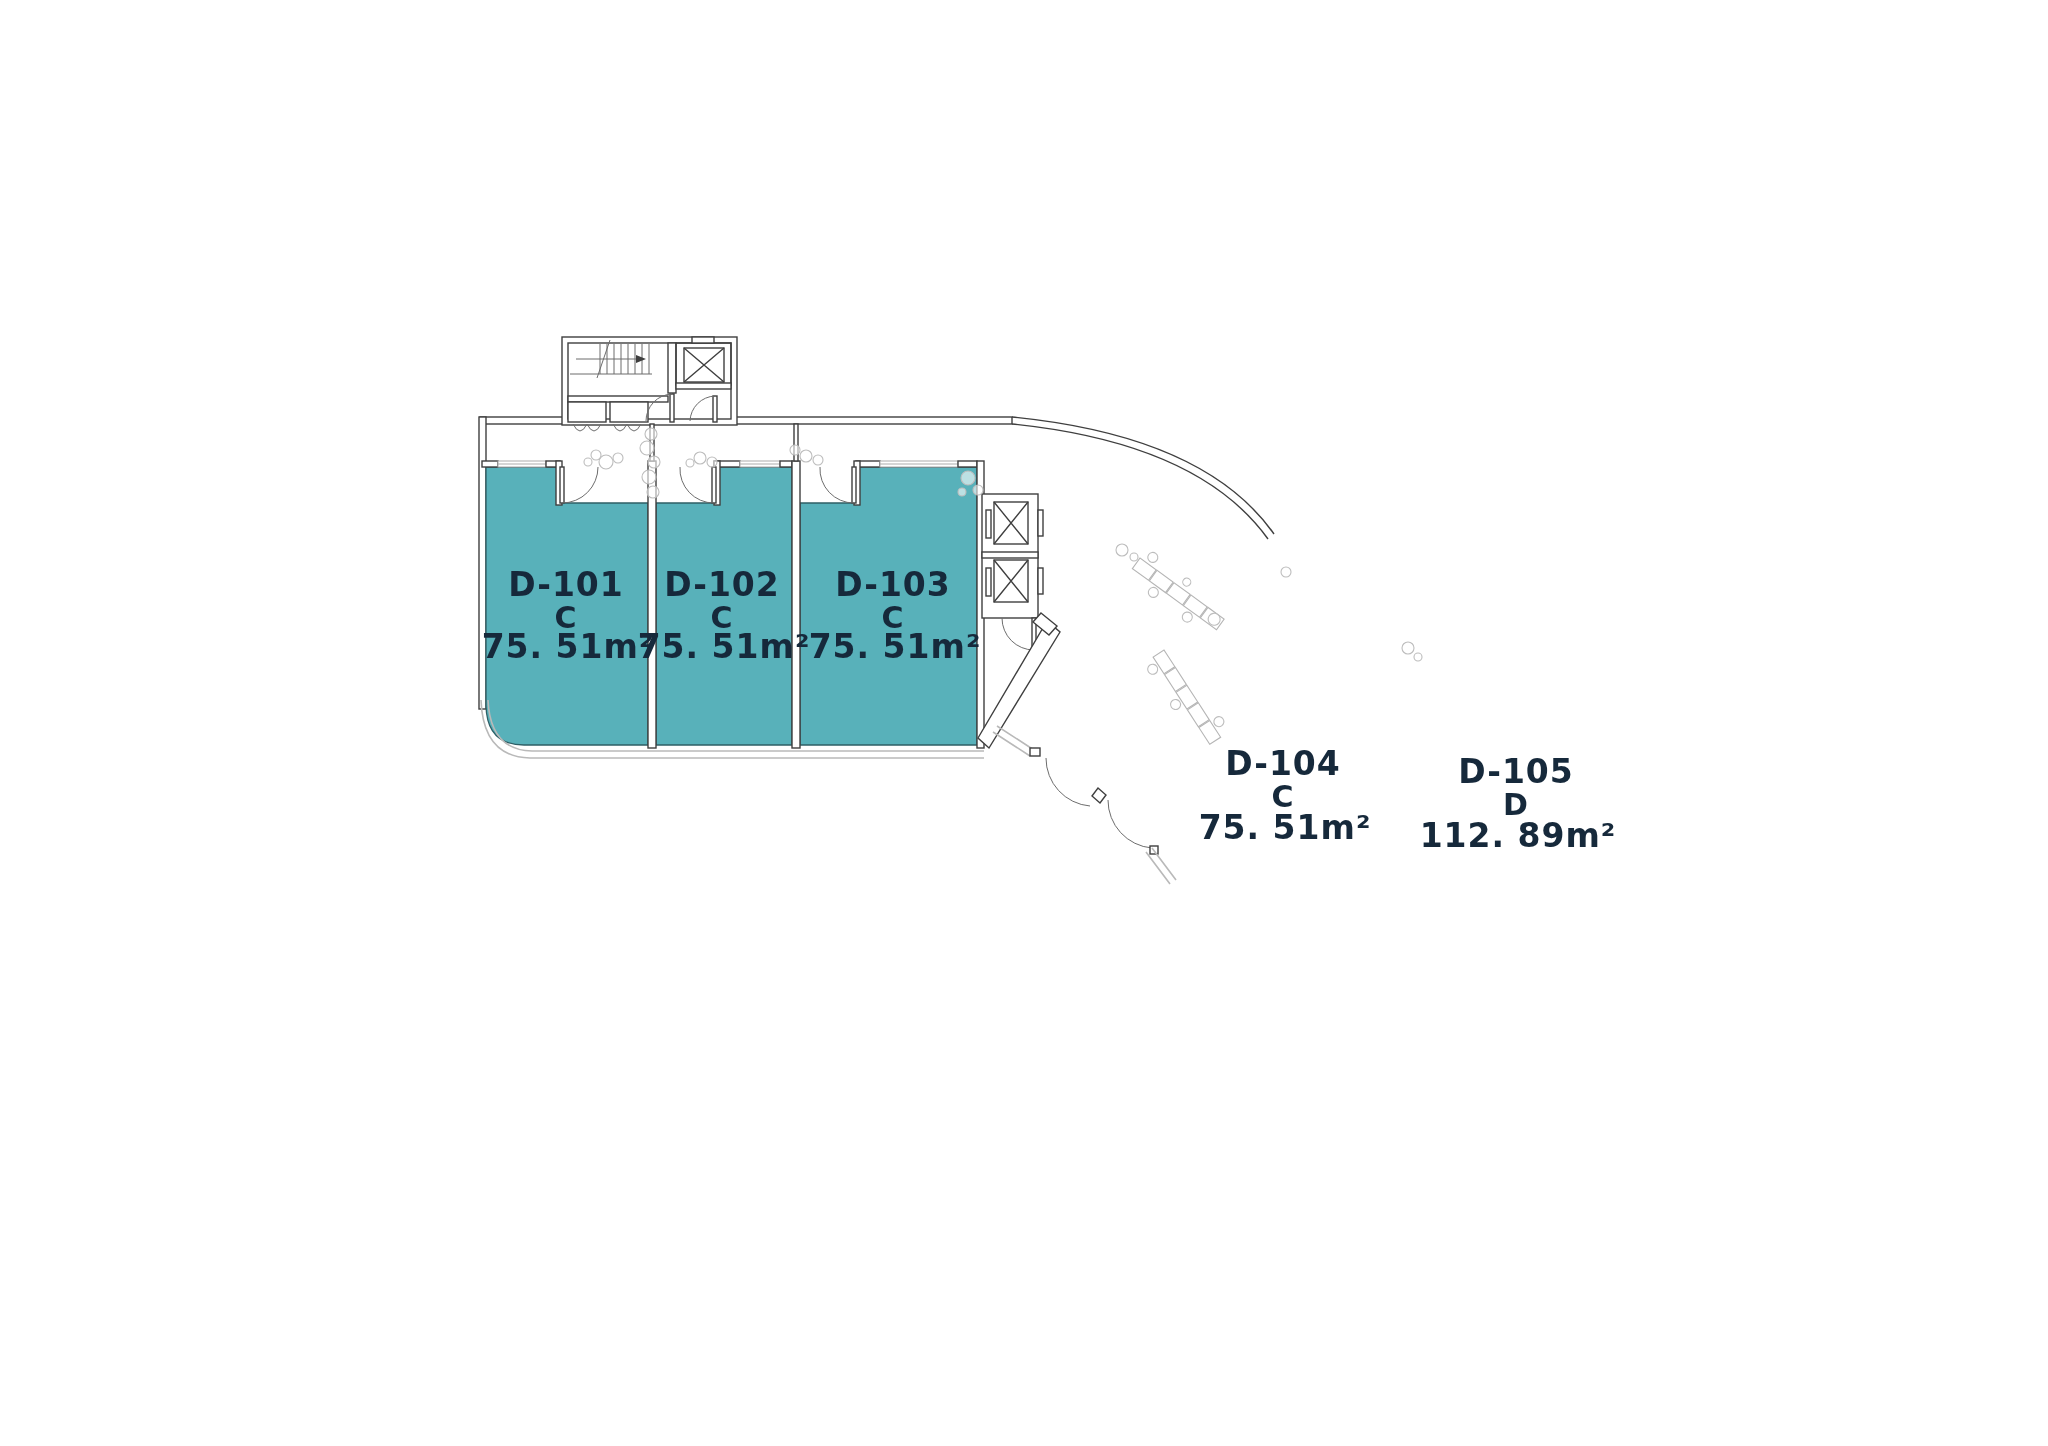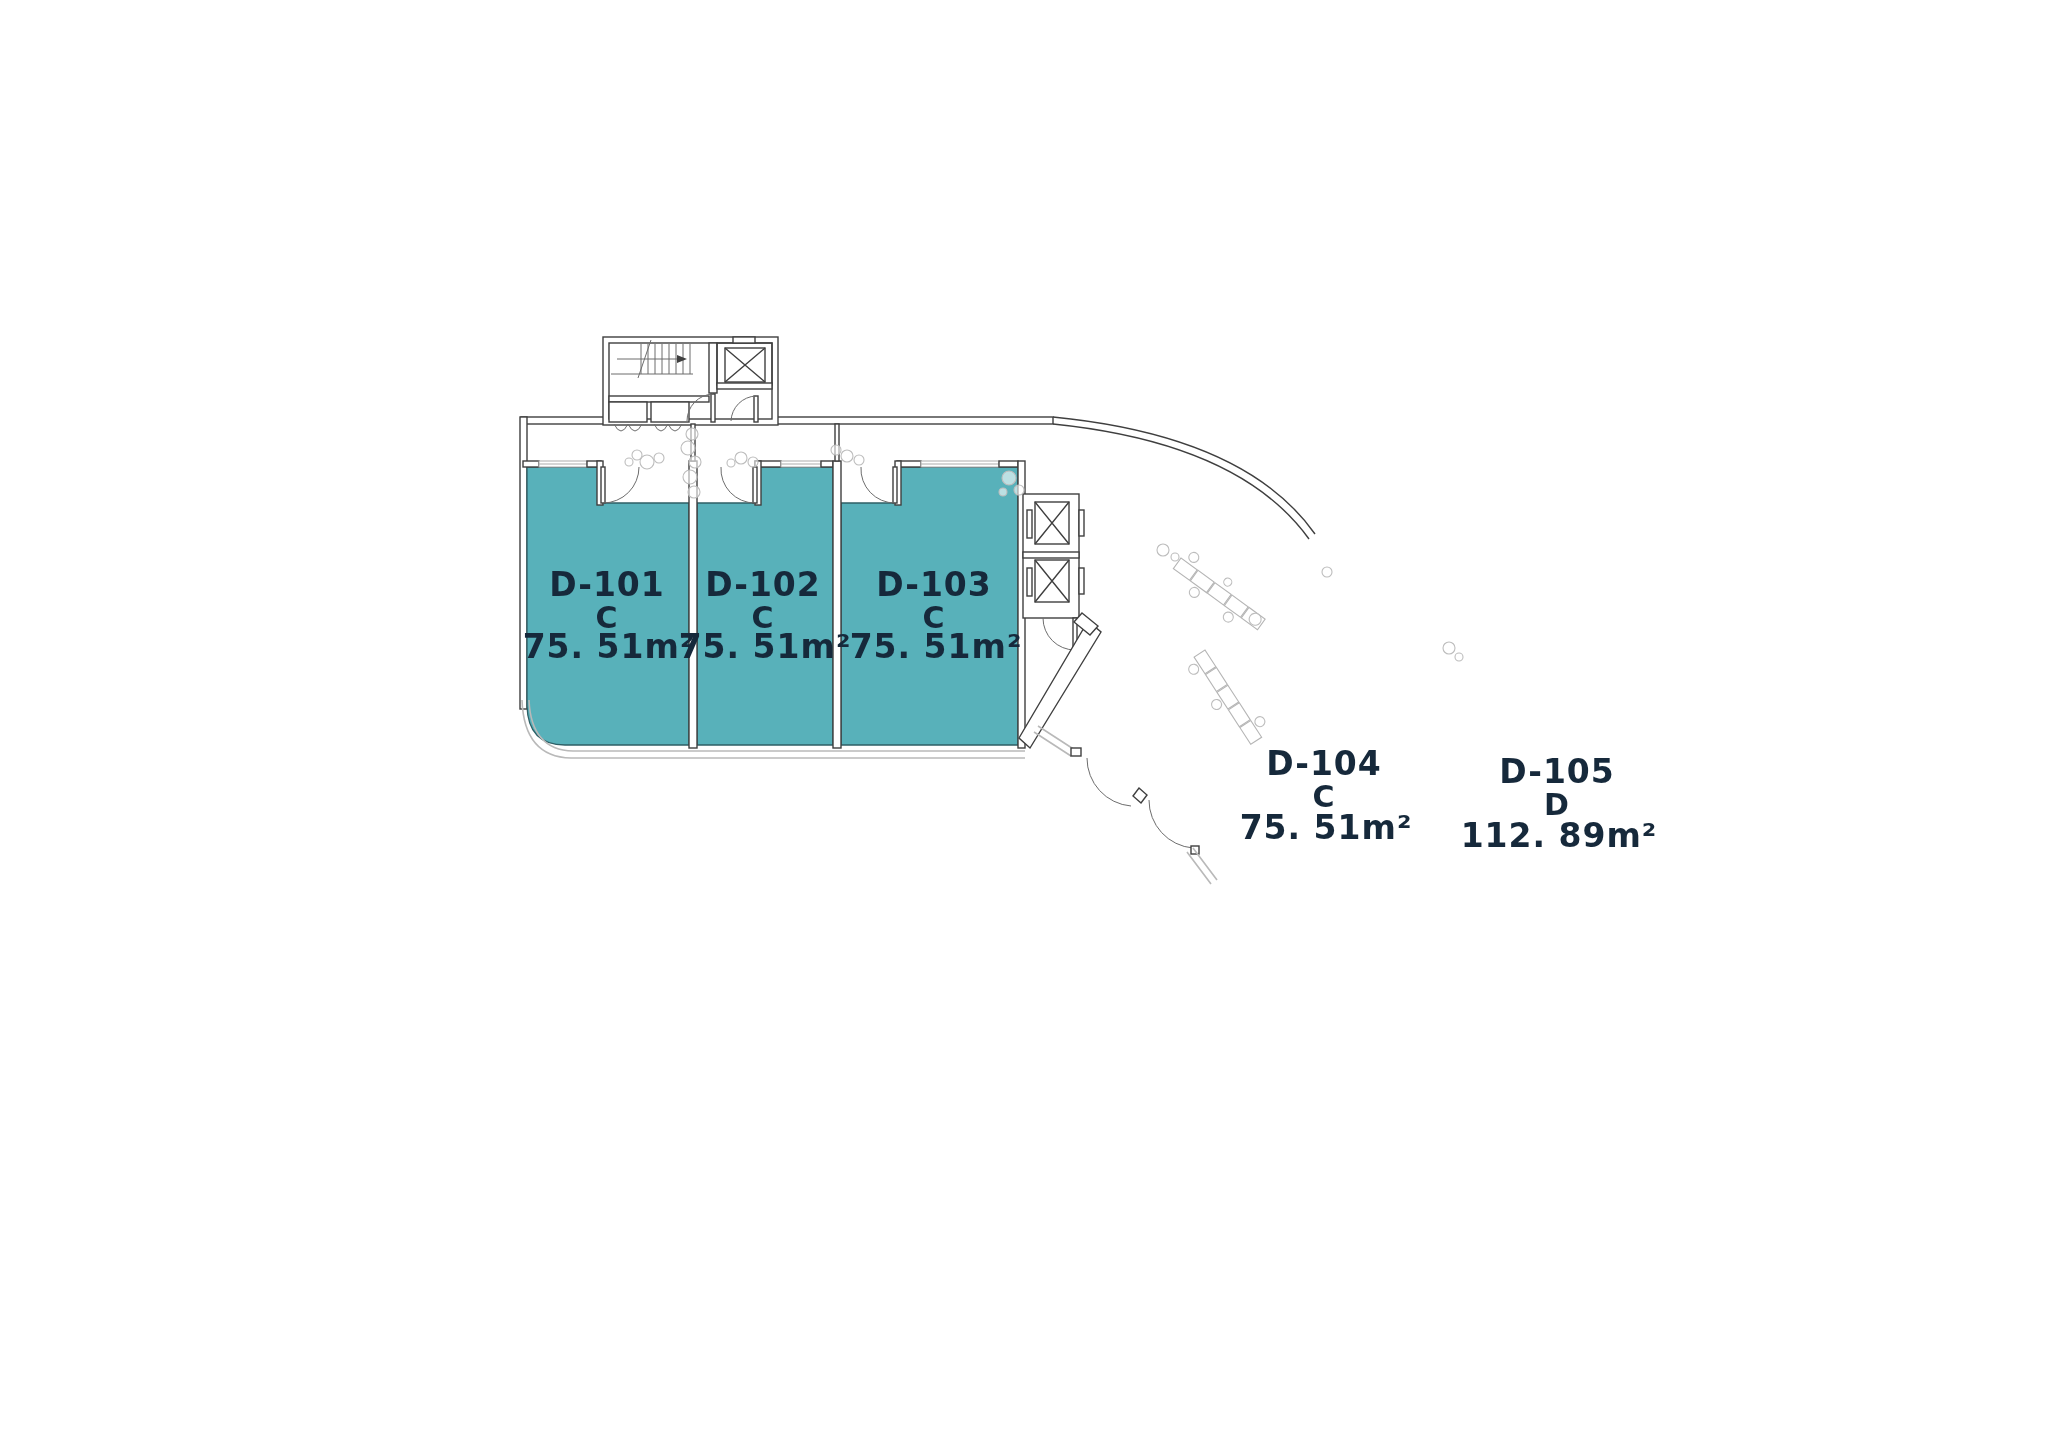--- a/index.html
+++ b/index.html
@@ -4,21 +4,21 @@
 <style>
   :root{
     --unit-fill:#58B1BA;
     --unit-outline:#2E5F66;
     --label-text:#16293B;
     --wall-dark:#3F3F3F;
     --wall-light:#B9B9B9;
     --background:#FFFFFF;
   }
   html,body{margin:0;padding:0;background:var(--background);}
-  .stage{position:relative;width:1896px;height:1446px;background:var(--background);overflow:hidden;margin-left:41px;}
+  .stage{position:relative;width:1896px;height:1446px;background:var(--background);overflow:hidden;}
   svg{display:block}
   .wallD{fill:#fff;stroke:var(--wall-dark);stroke-width:1.4}
   .wallDk{fill:var(--wall-dark);stroke:none}
   .lineD{fill:none;stroke:var(--wall-dark);stroke-width:1.4}
   .thin{fill:none;stroke:#6d6d6d;stroke-width:1}
   .lineL{fill:none;stroke:var(--wall-light);stroke-width:1.6}
   .room{fill:var(--unit-fill);stroke:var(--unit-outline);stroke-width:1.3}
   .win{fill:#fff;stroke:#ababab;stroke-width:1}
   .winline{fill:none;stroke:#ababab;stroke-width:1}
   .plant{fill:#fff;fill-opacity:.6;stroke:#bdbdbd;stroke-width:1.1}

